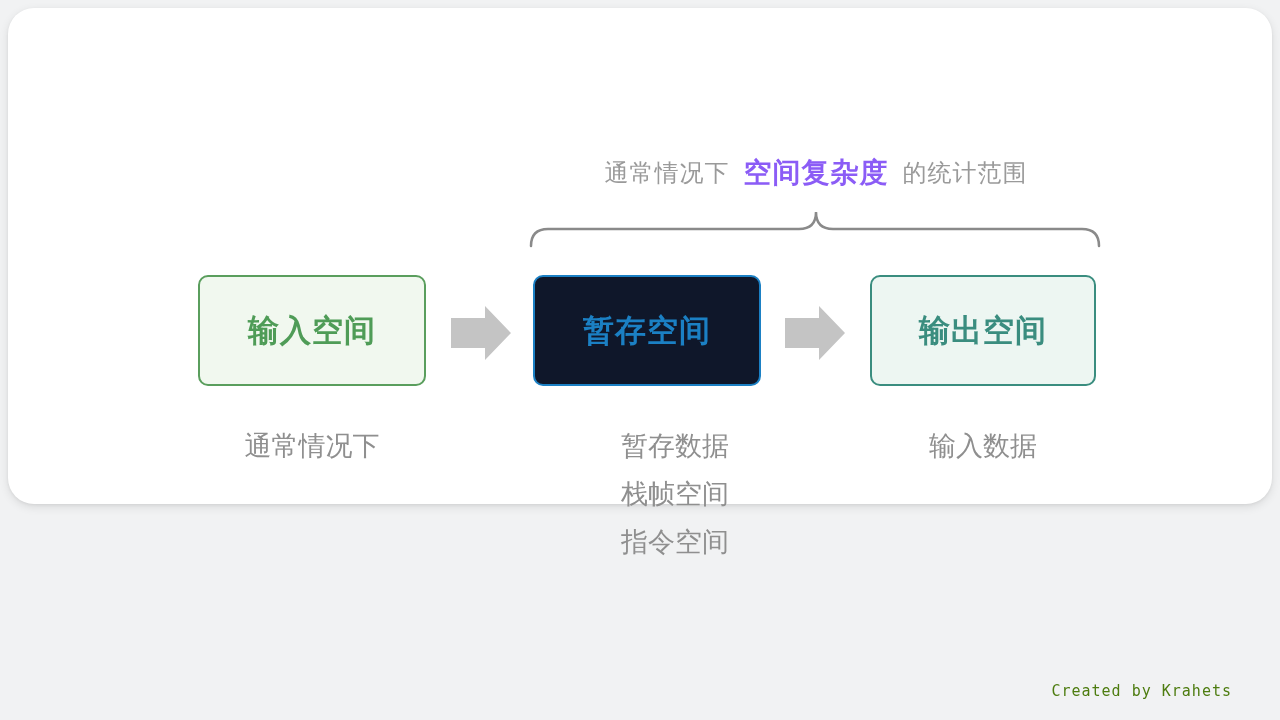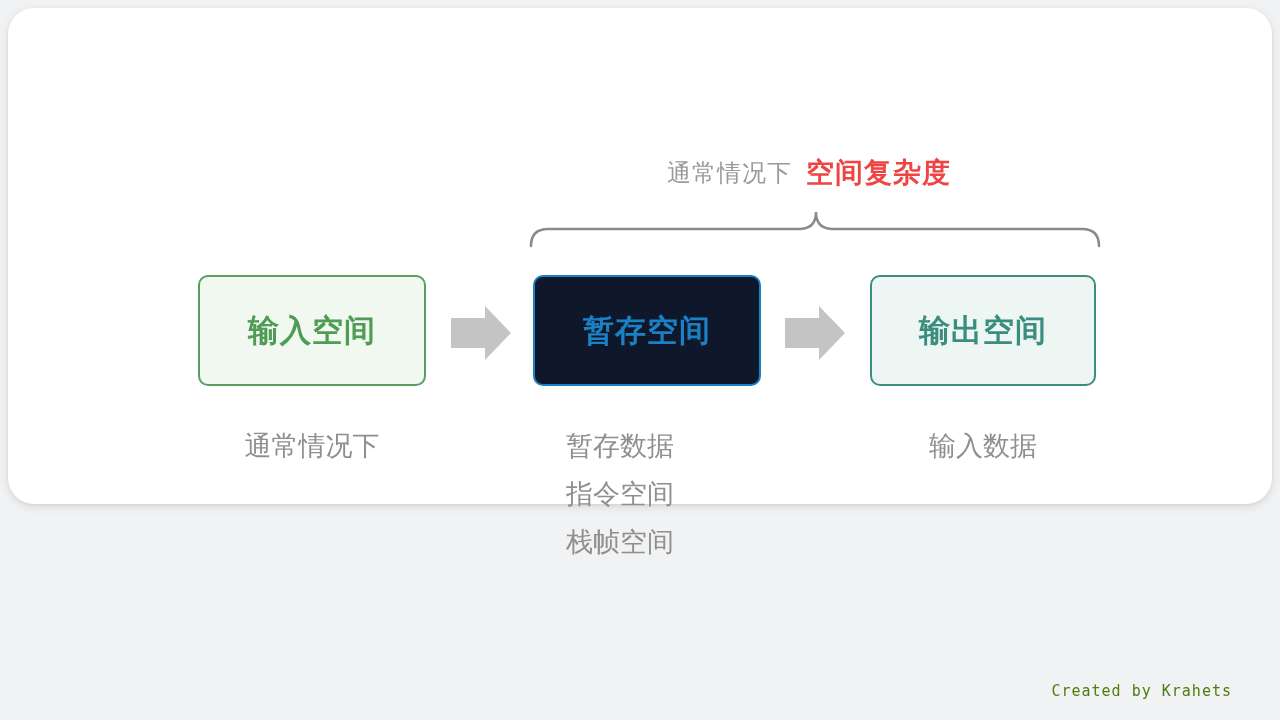--- a/index.html
+++ b/index.html
@@ -21,21 +21,21 @@
   
   .title {
     position: absolute;
     left: 523px; top: 140px;
     width: 570px; height: 50px;
     display: flex; align-items: center; justify-content: center;
     color: #9a9a9a;
     white-space: nowrap;
   }
   .title .reg { font-size: 24px; font-weight: 500; letter-spacing: 1px; }
-  .title .hl  { font-size: 28px; font-weight: 800; letter-spacing: 1px; margin: 0 14px; color: #ef4444; }
+  .title .hl  { font-size: 28px; font-weight: 800; letter-spacing: 1px; margin: 0 14px; color: #8b5cf6; }
 
   
   .brace {
     position: absolute;
     left: 520px; top: 200px;
   }
 
   
   .box {
     position: absolute;
@@ -59,21 +59,21 @@
   
   .anno {
     position: absolute;
     top: 414px;
     color: #8f8f8f;
     font-size: 27px;
     text-align: center;
   }
   .anno div { line-height: 48px; height: 48px; }
   .anno-input  { left: 190px; width: 228px; }
-  .anno-buffer { left: 498px; width: 228px; }
+  .anno-buffer { left: 553px; width: 228px; }
   .anno-output { left: 862px; width: 226px; }
 
   
   .credit {
     position: absolute;
     right: 40px; top: 674px;
     font-family: "DejaVu Sans Mono", "Liberation Mono", monospace;
     font-size: 15px;
     letter-spacing: 1px;
     color: #4d7c0f;
@@ -81,20 +81,21 @@
 </style>
 </head>
 <body>
 
 <div class="stage">
   <div class="card">
 
     <div class="title">
       <span class="reg">通常情况下</span>
       <span class="hl">空间复杂度</span>
+      <span class="reg">的统计范围</span>
     </div>
 
     <svg class="brace" width="574" height="42" viewBox="0 0 574 42">
       <path d="M 3 38 Q 3 21 20 21 L 271 21 Q 288 21 288 4 Q 288 21 305 21 L 554 21 Q 571 21 571 38" fill="none" stroke="#8a8a8a" stroke-width="2.5" stroke-linecap="round"></path>
     </svg>
 
     <div class="box box-input" style="border-color: rgb(90, 158, 93); background: rgb(241, 248, 239); color: rgb(79, 156, 87);">
       <span>输入空间</span>
     </div>
 
@@ -113,22 +114,22 @@
     <div class="box box-output" style="border-color: rgb(58, 141, 127); background: rgb(237, 246, 242); color: rgb(58, 141, 127); justify-content: center;">
       <span>输出空间</span>
     </div>
 
     <div class="anno anno-input">
       <div>通常情况下</div>
     </div>
 
     <div class="anno anno-buffer">
       <div>暂存数据</div>
+      <div>栈帧空间</div>
       <div>指令空间</div>
-      <div>栈帧空间</div>
     </div>
 
     <div class="anno anno-output">
       <div>输入数据</div>
     </div>
 
     <div class="credit">Created by Krahets</div>
 
   </div>
 </div>

